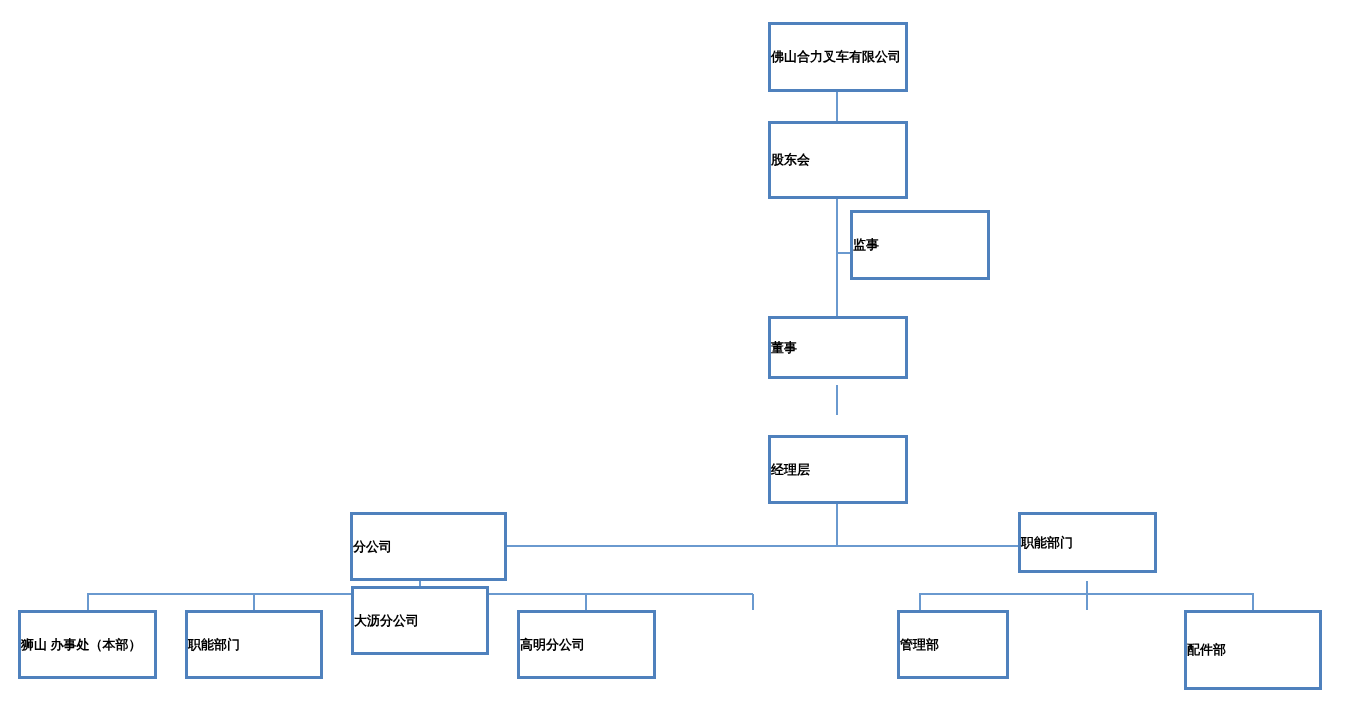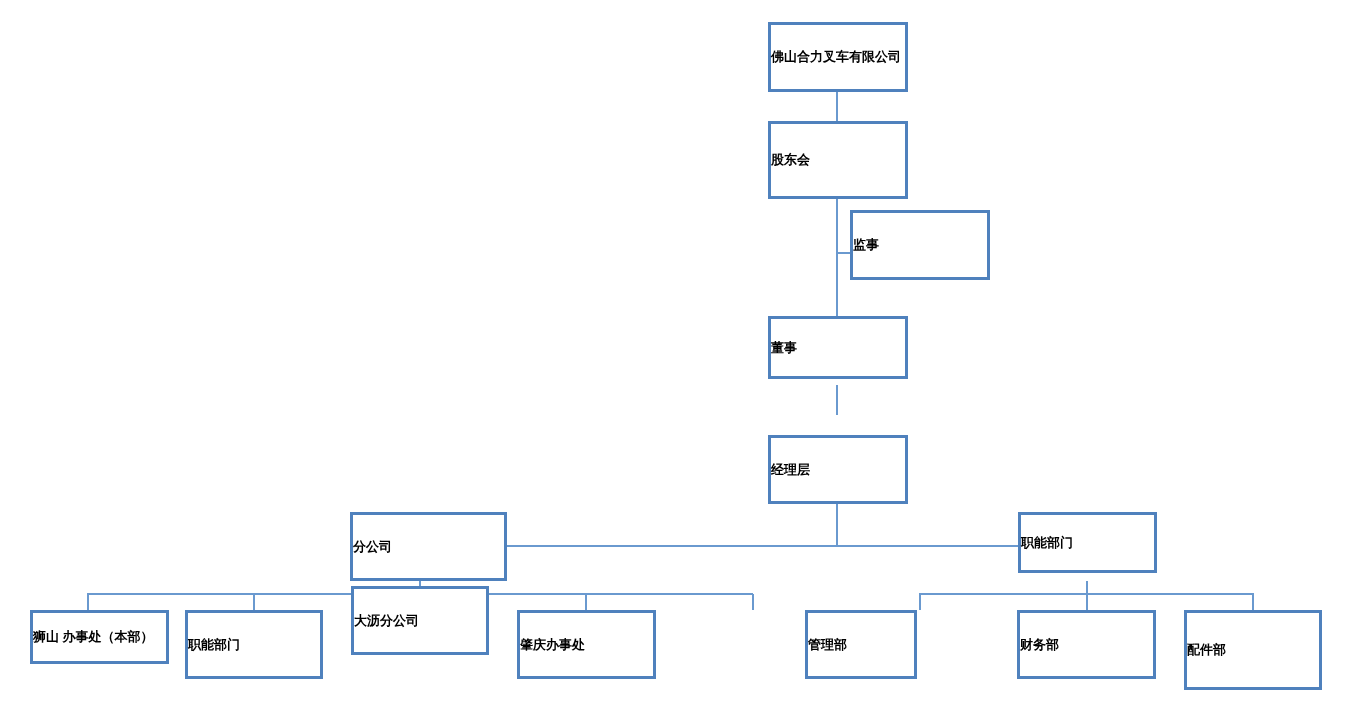--- a/index.html
+++ b/index.html
@@ -98,42 +98,39 @@
   </div>
 
   <div class="node" style="left:350px;top:512px;width:157px;height:69px">
     <span class="label">分公司</span>
   </div>
 
   <div class="node" style="left:1018px;top:512px;width:139px;height:61px">
     <span class="label">职能部门</span>
   </div>
 
-  <div class="node" style="left:30px;top:610px;width:139px;height:54px">
+  <div class="node" style="left:18px;top:610px;width:139px;height:69px">
     <span class="label">狮山 办事处（本部）</span>
   </div>
 
   <div class="node" style="left:185px;top:610px;width:138px;height:69px">
     <span class="label">职能部门</span>
   </div>
 
   <div class="node" style="left:351px;top:586px;width:138px;height:69px">
     <span class="label">大沥分公司</span>
   </div>
 
   <div class="node" style="left:517px;top:610px;width:139px;height:69px">
-    <span class="label">肇庆办事处</span>
+    <span class="label">高明分公司</span>
   </div>
 
 
-  <div class="node" style="left:805px;top:610px;width:112px;height:69px">
+  <div class="node" style="left:897px;top:610px;width:112px;height:69px">
     <span class="label">管理部</span>
   </div>
 
-  <div class="node" style="left:1017px;top:610px;width:139px;height:69px">
-    <span class="label">财务部</span>
-  </div>
 
   <div class="node" style="left:1184px;top:610px;width:138px;height:80px">
     <span class="label">配件部</span>
   </div>
 
 </div>
 
 </body></html>

